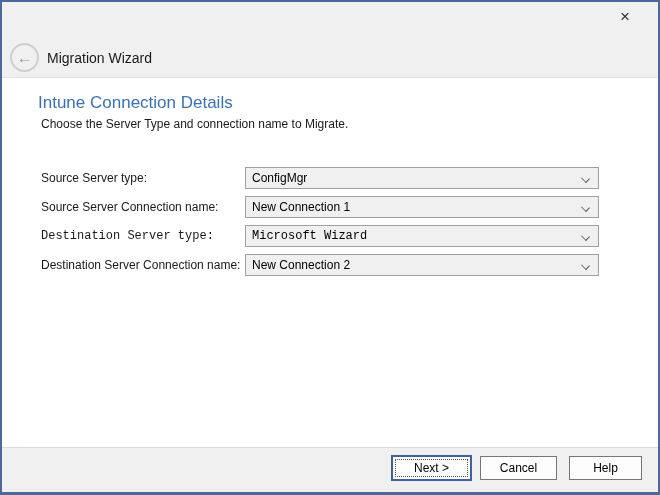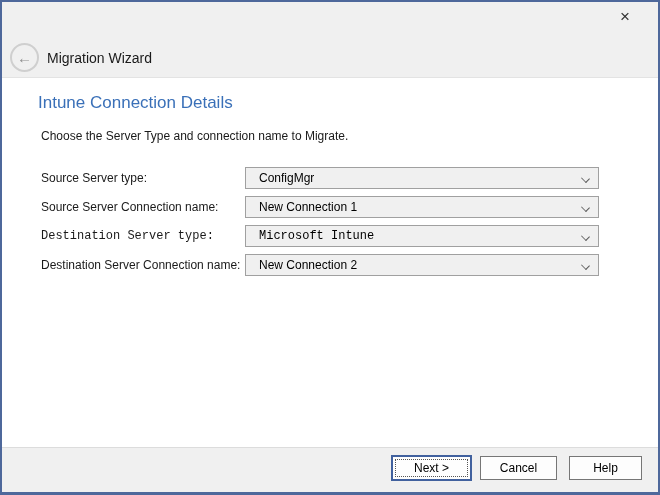--- a/index.html
+++ b/index.html
@@ -59,21 +59,21 @@
   .content { position: absolute; top: 77px; left: 0; right: 0; bottom: 47px; background: #ffffff; }
   .page-heading {
     position: absolute;
     left: 36px; top: 14px;
     font-size: 17px;
     font-weight: 400;
     color: #3a70b8;
   }
   .page-desc {
     position: absolute;
-    left: 39px; top: 50px;
+    left: 39px; top: 38px;
     font-size: 12px;
     color: #1a1a1a;
   }
   .form-row { position: absolute; left: 0; right: 0; height: 22px; }
   .row-0 { top: 88px; }
   .row-1 { top: 117px; }
   .row-2 { top: 146px; font-family: Liberation Mono, monospace; }
   .row-3 { top: 175px; }
   .field-label {
     position: absolute;
@@ -82,21 +82,21 @@
     color: #1a1a1a;
     white-space: nowrap;
   }
   .combo {
     position: absolute;
     left: 243px; top: 0;
     width: 354px; height: 22px;
     background: #f0f0f0;
     border: 1px solid #a0a0a0;
     cursor: default;
-    display: flex; align-items: center; padding-left: 7px;
+    display: flex; align-items: center;
   }
   .combo-value {
     font-size: 12px;
     color: #000000;
     padding-left: 6px;
     white-space: nowrap;
     overflow: hidden;
   }
   .combo-chevron {
     position: absolute;
@@ -182,21 +182,21 @@
       <span class="field-label">Source Server Connection name:</span>
       <div class="combo">
         <span class="combo-value">New Connection 1</span>
         <span class="combo-chevron"></span>
       </div>
     </div>
 
     <div class="form-row row-2">
       <span class="field-label">Destination Server type:</span>
       <div class="combo">
-        <span class="combo-value">Microsoft Intune</span>
+        <span class="combo-value">Microsoft Wizard</span>
         <span class="combo-chevron"></span>
       </div>
     </div>
 
     <div class="form-row row-3">
       <span class="field-label">Destination Server Connection name:</span>
       <div class="combo">
         <span class="combo-value">New Connection 2</span>
         <span class="combo-chevron"></span>
       </div>

